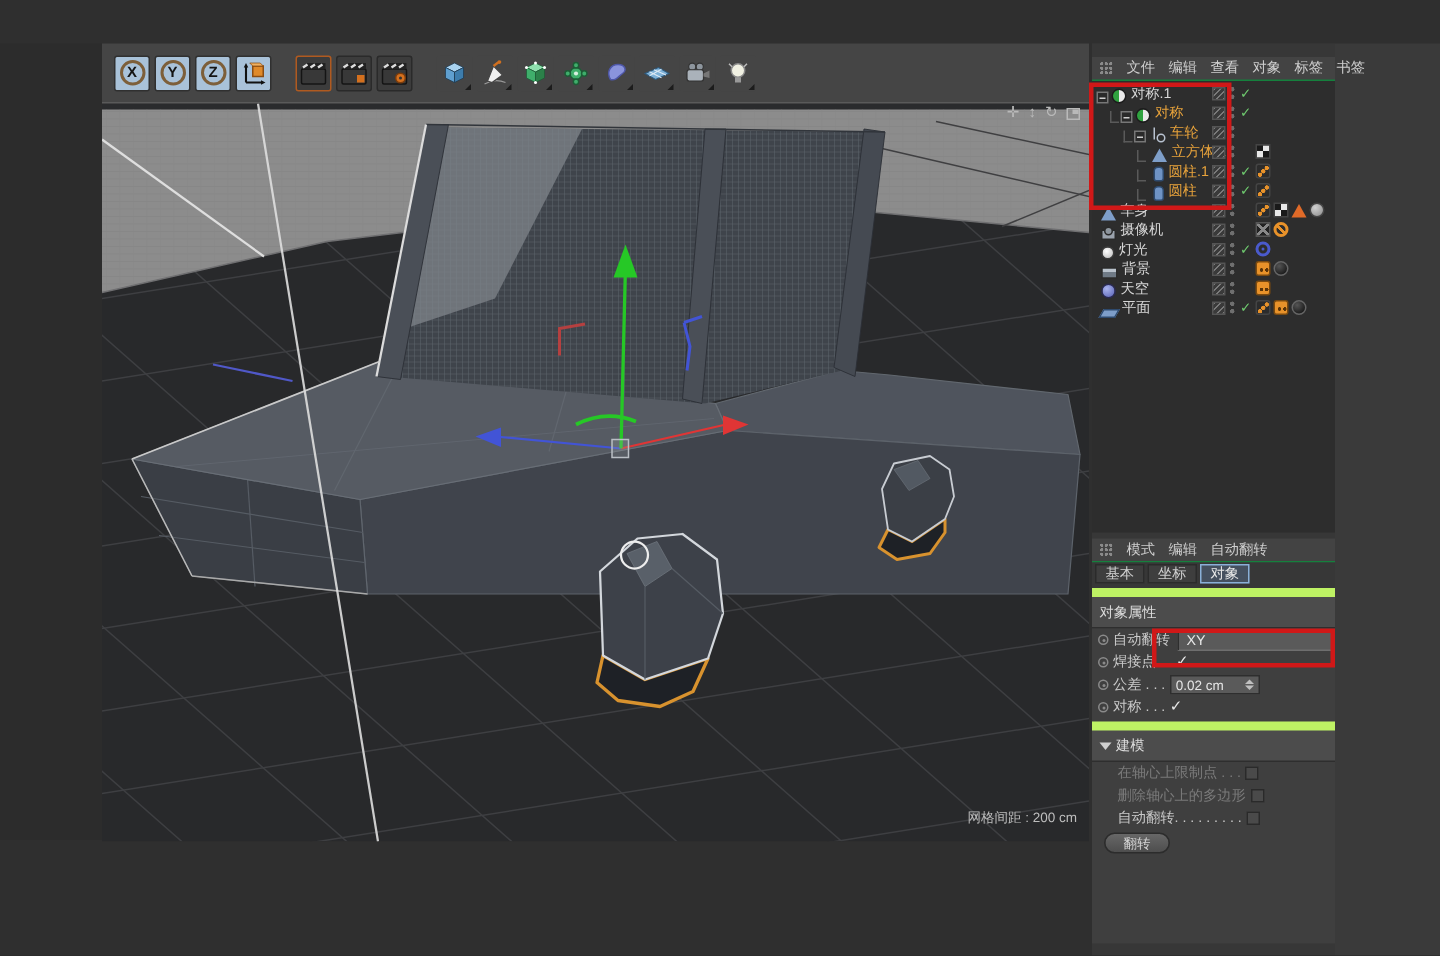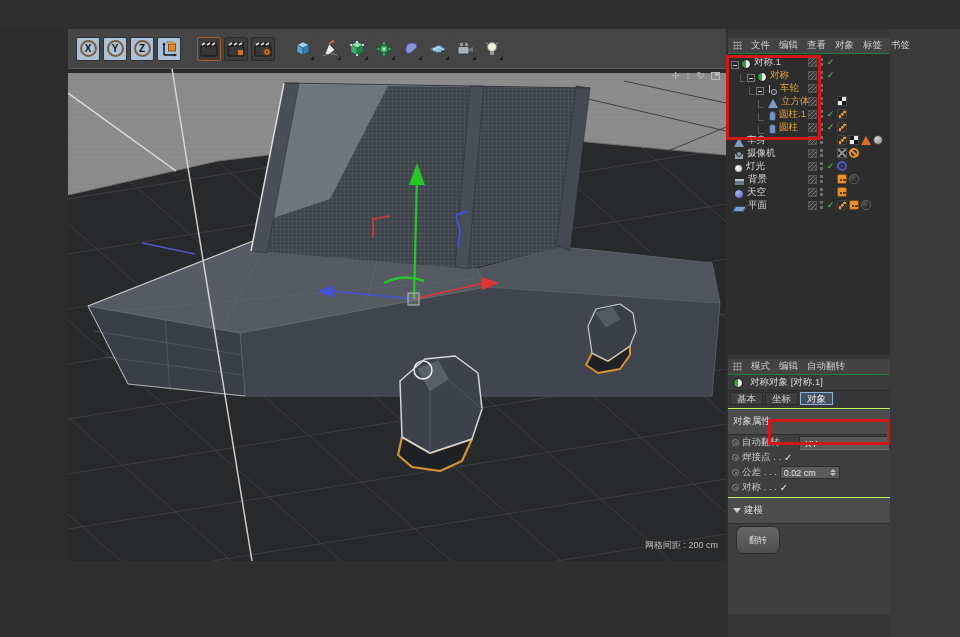--- a/index.html
+++ b/index.html
@@ -137,46 +137,46 @@
   #am { position:absolute; left:0; top:330px; width:162px; }
   #am-objrow { height:16px; background:#3a3a3a; display:flex; align-items:center;
     gap:4px; padding:0 5px; border-bottom:1px solid #2c2c2c; }
   #am-objrow .t { font-size:9.5px; color:#d8d8d8; }
   #am-tabs { height:15px; display:flex; align-items:center; padding:1px 2px; gap:2px;
     background:#373737; }
   .am-tab { font-size:9.5px; color:#cfcfcf; background:#3e3e3e; border:1px solid #2b2b2b;
     padding:0 6px; height:13px; line-height:12px; }
   .am-tab.active { background:#45505f; border:1px solid #8ab0d8; color:#e8e8e8; }
   #am-content { background:#3f3f3f; padding-bottom:60px; }
-  .sec-head { height:27px; background:#4c4c4c; border-top:1px solid #bef264;
+  .sec-head { height:27px; background:#4c4c4c; border-top:6px solid #bef264;
     border-bottom:1px solid #2e2e2e; display:flex; align-items:center; padding:0 5px;
     font-size:9.5px; color:#dcdcdc; gap:3px; margin-top:2px; }
   .tri-down { width:0; height:0; border-left:4px solid transparent;
     border-right:4px solid transparent; border-top:5px solid #cfcfcf; }
   .prop-row { height:15px; display:flex; align-items:center; padding-left:4px; gap:3px; }
   .rec { width:7px; height:7px; border:1px solid #8a8a8a; border-radius:50%; flex:none;
     position:relative; }
   .rec::after { content:""; position:absolute; left:1.5px; top:1.5px; width:2px; height:2px;
     border-radius:50%; background:#8a8a8a; }
   .prop-label { font-size:9.5px; color:#c9c9c9; white-space:nowrap; }
   .prop-label.dis { color:#7a7a7a; }
   .dropdown { width:112px; height:14px; background:#5a5a5a; border:1px solid #2e2e2e;
     border-bottom-color:#6e6e6e; font-size:9.5px; color:#e6e6e6; padding:0 5px;
-    line-height:13px; margin-left:16px; }
+    line-height:13px; margin-left:2px; }
   .stepper { width:60px; height:13px; background:#5a5a5a; border:1px solid #2e2e2e;
     font-size:9px; color:#e6e6e6; padding:0 3px; line-height:12px; display:flex;
     align-items:center; justify-content:space-between; }
   .step-arrows { display:flex; flex-direction:column; gap:1px; }
   .step-arrows i { display:block; width:0; height:0; border-left:3px solid transparent;
     border-right:3px solid transparent; }
   .step-up { border-bottom:3px solid #c0c0c0; }
   .step-down { border-top:3px solid #c0c0c0; }
   .cbx { width:9px; height:9px; background:#4a4a4a; border:1px solid #2a2a2a; }
   .ckmark { font-size:10px; font-weight:bold; color:#eaeaea; line-height:10px; }
-  .flip-btn { width:44px; height:28px; border-radius:7px; border:1px solid #2c2c2c;
+  .flip-btn { width:44px; height:14px; border-radius:7px; border:1px solid #2c2c2c;
     background:linear-gradient(#676767,#4e4e4e); color:#d5d5d5; font-size:9px;
     display:flex; align-items:center; justify-content:center; margin:2px 0 0 8px;text-align:center; }
 
   
   .red-rect { position:absolute; border:3px solid #d01818; z-index:50; }
   #red1 { left:726px; top:55px; width:95px; height:85px; }
   #red2 { left:768px; top:419px; width:122px; height:26px; }
 
   #bottom-strip { position:absolute; left:0; top:560px; width:960px; height:77px; background:#2f2f2f; }
   #left-strip { position:absolute; left:0; top:29px; width:68px; height:608px; background:#2c2c2c; }
@@ -590,24 +590,20 @@
         </div>
       </div>
 
     <div id="am">
       <div class="menubar" id="am-menu">
           <span class="handle"></span>
           <span class="mi">模式</span>
           <span class="mi">编辑</span>
           <span class="mi">自动翻转</span>
         </div>
-      <div id="am-objrow">
-        <span class="obj-ico icon-symmetry"></span>
-        <span class="t">对称对象 [对称.1]</span>
-      </div>
       <div id="am-tabs">
           <span class="am-tab">基本</span>
           <span class="am-tab">坐标</span>
           <span class="am-tab active">对象</span>
         </div>
       <div id="am-content">
         <div class="sec-head">
           <span>对象属性</span>
         </div>
         <div id="am-rows">
@@ -635,20 +631,37 @@
             <div class="prop-row">
               <span class="rec"></span>
               <span class="prop-label">对称 . . .</span>
               <span class="ckmark">✓</span>
             </div>
           </div>
         <div class="sec-head">
           <span class="tri-down"></span>
           <span>建模</span>
         </div>
+        <div id="am-rows2">
+            <div class="prop-row">
+              <span style="width: 10px;"></span>
+              <span class="prop-label dis">在轴心上限制点 . . .</span>
+              <span class="cbx"></span>
+            </div>
+            <div class="prop-row">
+              <span style="width: 10px;"></span>
+              <span class="prop-label dis">删除轴心上的多边形</span>
+              <span class="cbx"></span>
+            </div>
+            <div class="prop-row">
+              <span style="width: 10px;"></span>
+              <span class="prop-label">自动翻转. . . . . . . . .</span>
+              <span class="cbx"></span>
+            </div>
+          </div>
         <div class="flip-btn">翻转</div>
       </div>
     </div>
   </div>
 
   <div class="red-rect" id="red1"></div>
   <div class="red-rect" id="red2"></div>
 </div>
 
 </body></html>

